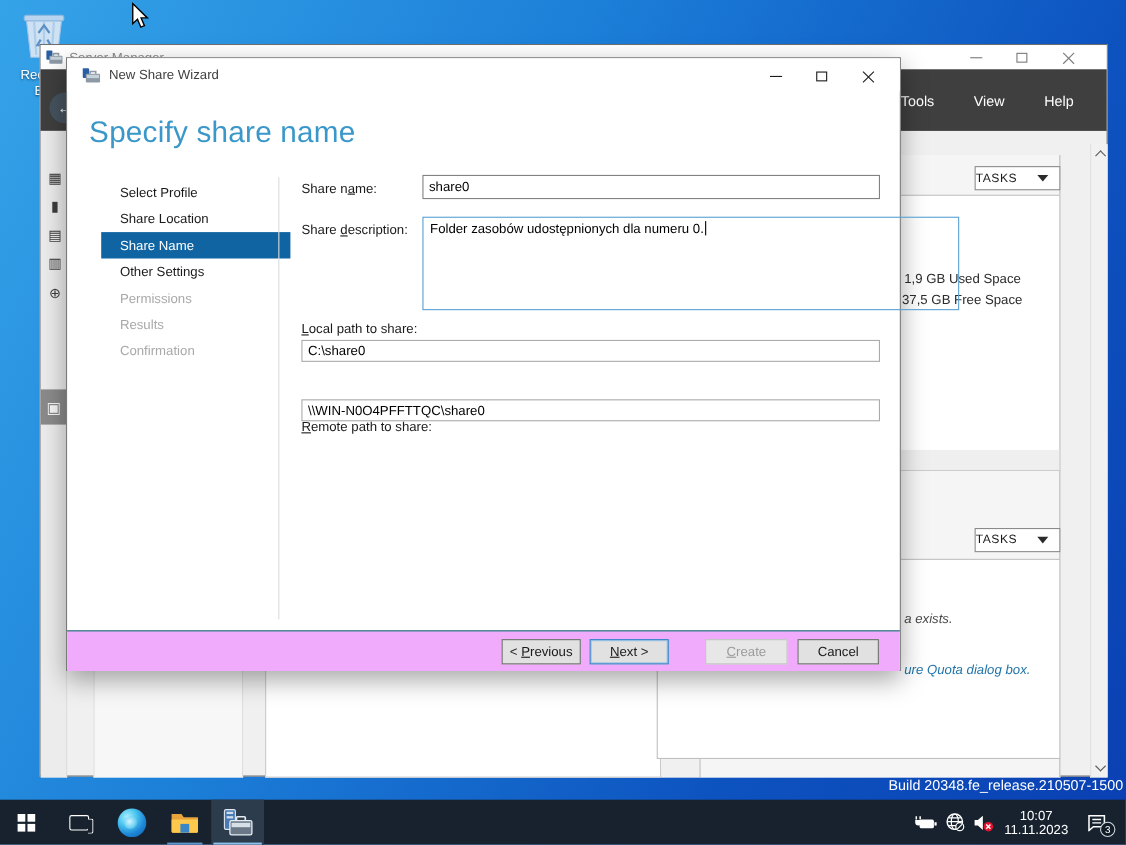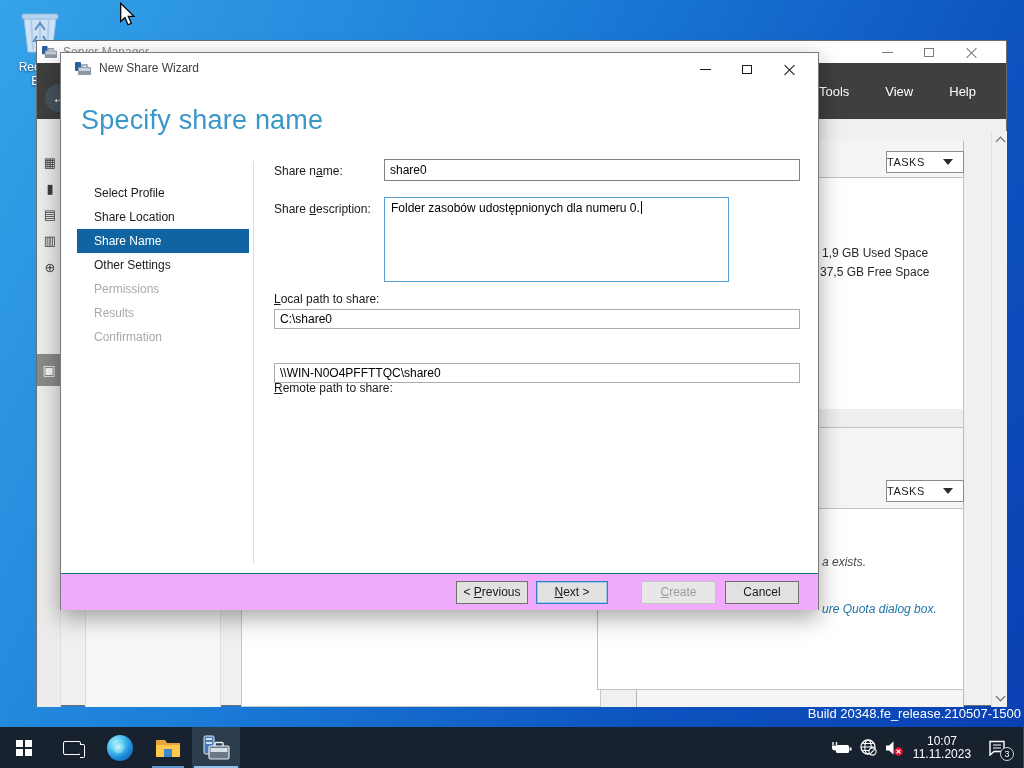--- a/index.html
+++ b/index.html
@@ -82,31 +82,31 @@
   #wiz-titlebar { left:0; top:0; width:100%; height:30px; background:#fff; display:flex; align-items:center; }
   #wiz-title { font-size:12px; color:#404040; margin-left:8px; }
   #wiz-caption-btns { position:absolute; right:8px; top:3px; display:flex; }
   #wiz-caption-btns .cap-btn { height:26px; }
   #wiz-caption-btns .glyph-min,#wiz-caption-btns .glyph-max { border-color:#1a1a1a; }
   #wiz-caption-btns .glyph-min { background:#1a1a1a; }
   #wiz-caption-btns .glyph-close::before,#wiz-caption-btns .glyph-close::after { background:#1a1a1a; }
 
   #wiz-heading { left:20px; top:52px; font-size:27px; font-weight:300; color:#3a97c9; letter-spacing:.2px; }
 
-  #wiz-steps { left:16px; top:110px; width:172px;margin-top:18px; }
+  #wiz-steps { left:31px; top:110px; width:172px; }
   .step { height:24px; line-height:24px; padding-left:17px; font-size:12px; color:#1a1a1a; }
   .step.disabled { color:#a9a9a9; }
   .step.active { background:#1164a2; color:#fff; }
   #wiz-divider { left:192px; top:108px; width:1px; height:402px; background:#dcdcdc; }
 
   .wiz-label { position:absolute; font-size:12px; color:#1a1a1a; white-space:nowrap; }
   .wiz-input { position:absolute; font-size:12px; color:#000; padding:0 5px;
     font-family:"Liberation Sans","DejaVu Sans",sans-serif; background:#fff; outline:none; }
   #inp-share-name { left:323px; top:106px; width:416px; height:22px; border:1px solid #828282; }
-  #desc-box { left:323px; top:144px; width:345px; height:85px; border:1px solid #5a9fd4;
+  #desc-box { left:323px; top:144px; width:488px; height:85px; border:1px solid #5a9fd4;
     font-size:12px; padding:3px 6px; }
   #caret { display:inline-block; width:1px; height:13px; background:#000; vertical-align:-2px; margin-left:1px; }
   #inp-local-path { left:213px; top:256px; width:526px; height:20px; border:1px solid #ababab; }
   #inp-remote-path { left:213px; top:310px; width:526px; height:20px; border:1px solid #ababab; }
 
   #wiz-footer { left:0px; top:520px; width:757px; height:37px; background:#f0abfc; border-top:1px solid #0f766e; }
   .wiz-btn { position:absolute; top:7px; height:23px; background:#e1e1e1; border:1px solid #707070;
     font-size:12px; color:#1a1a1a; text-align:center; line-height:21px;
     font-family:"Liberation Sans","DejaVu Sans",sans-serif; }
   #btn-previous { left:395px; width:72px; }

